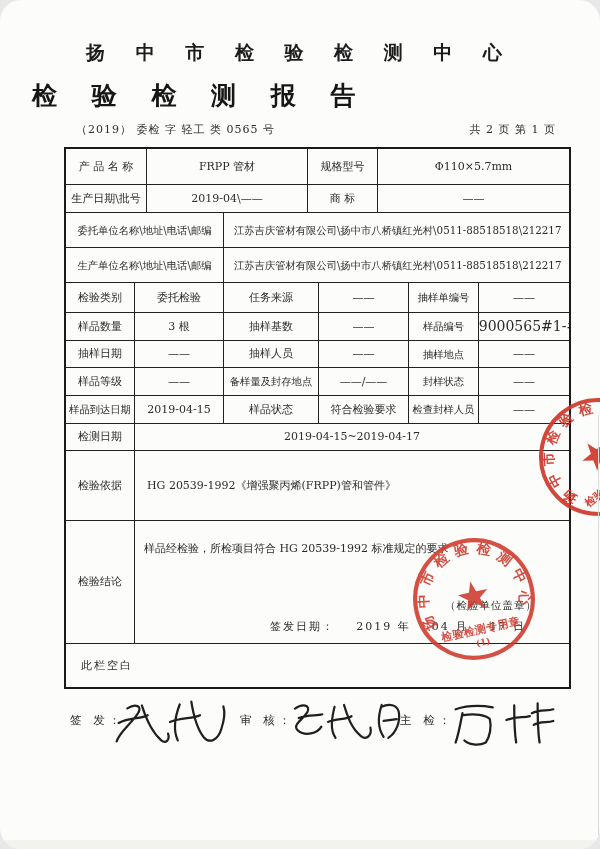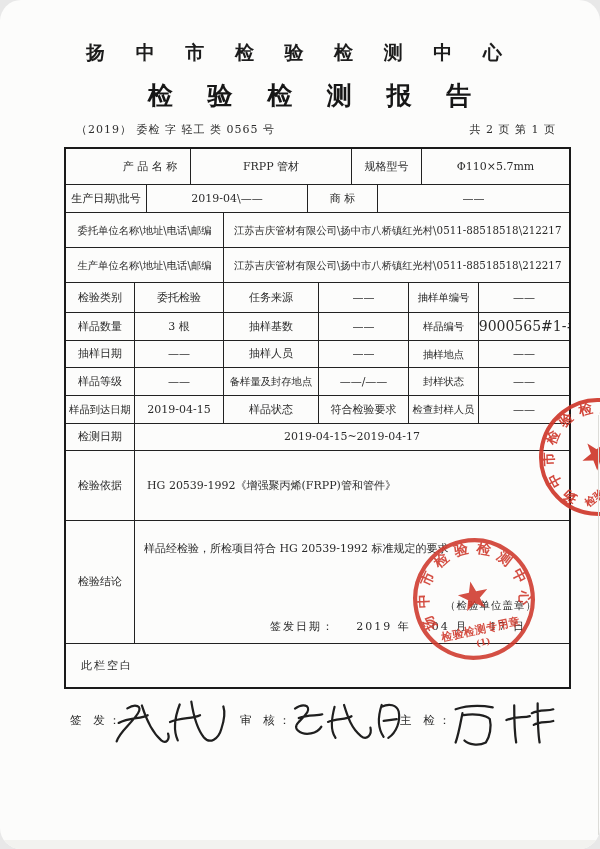--- a/index.html
+++ b/index.html
@@ -11,21 +11,21 @@
     color:#2b2b2b;
     border-radius:21px;
   }
   .org-title {
     position:absolute; top:40px; left:0; width:100%;
     text-align:center; font-size:19px; font-weight:bold;
     letter-spacing:12px; color:#1c1c1c; white-space:nowrap;
   }
   .report-title {
     position:absolute; top:79px; left:0; width:100%;
-    text-align:center; font-size:25px; font-weight:bold;
+    text-align:left; font-size:25px; font-weight:bold;
     letter-spacing:13px; color:#161616; white-space:nowrap;padding-left:32px;
   }
   .report-meta {
     position:absolute; top:122px; left:76px; right:44px;
     display:flex; justify-content:space-between;
     font-size:11px; color:#2e2e2e; letter-spacing:1px;
   }
   
   .form {
     position:absolute; top:147px; left:64px; width:507px;
@@ -34,21 +34,21 @@
   .row { display:grid; border-top:1px solid #222; }
   .row:first-child { border-top:none; }
   .cell {
     border-left:1px solid #222;
     display:flex; align-items:center; justify-content:center;
     font-size:11px; text-align:center; line-height:1.25;
     padding:1px 2px; overflow:hidden; white-space:nowrap;
   }
   .cell:first-child { border-left:none; }
   .cell.left { justify-content:flex-start; text-align:left; }
-  .rA { grid-template-columns:80px 161px 70px 1fr; height:35px;padding-left:44px; }
+  .rA { grid-template-columns:80px 161px 70px 1fr; height:35px; }
   .rA2 { grid-template-columns:80px 161px 70px 1fr; height:28px; }
   .rB { grid-template-columns:157px 1fr; height:35px; }
   .rC { grid-template-columns:68px 89px 95px 90px 70px 1fr; }
   .r5 { height:30px; } .r6 { height:28px; } .r7 { height:27px; }
   .r8 { height:28px; } .r9 { height:28px; }
   .rD { grid-template-columns:68px 1fr; }
   .r10 { height:27px; } .r11 { height:70px; } .r12 { height:123px; } .r13 { height:44px; }
   .tight { font-size:10.3px; letter-spacing:0; }
   .small { font-size:14px; }
   .basis-val { justify-content:flex-start; padding-left:12px; }

